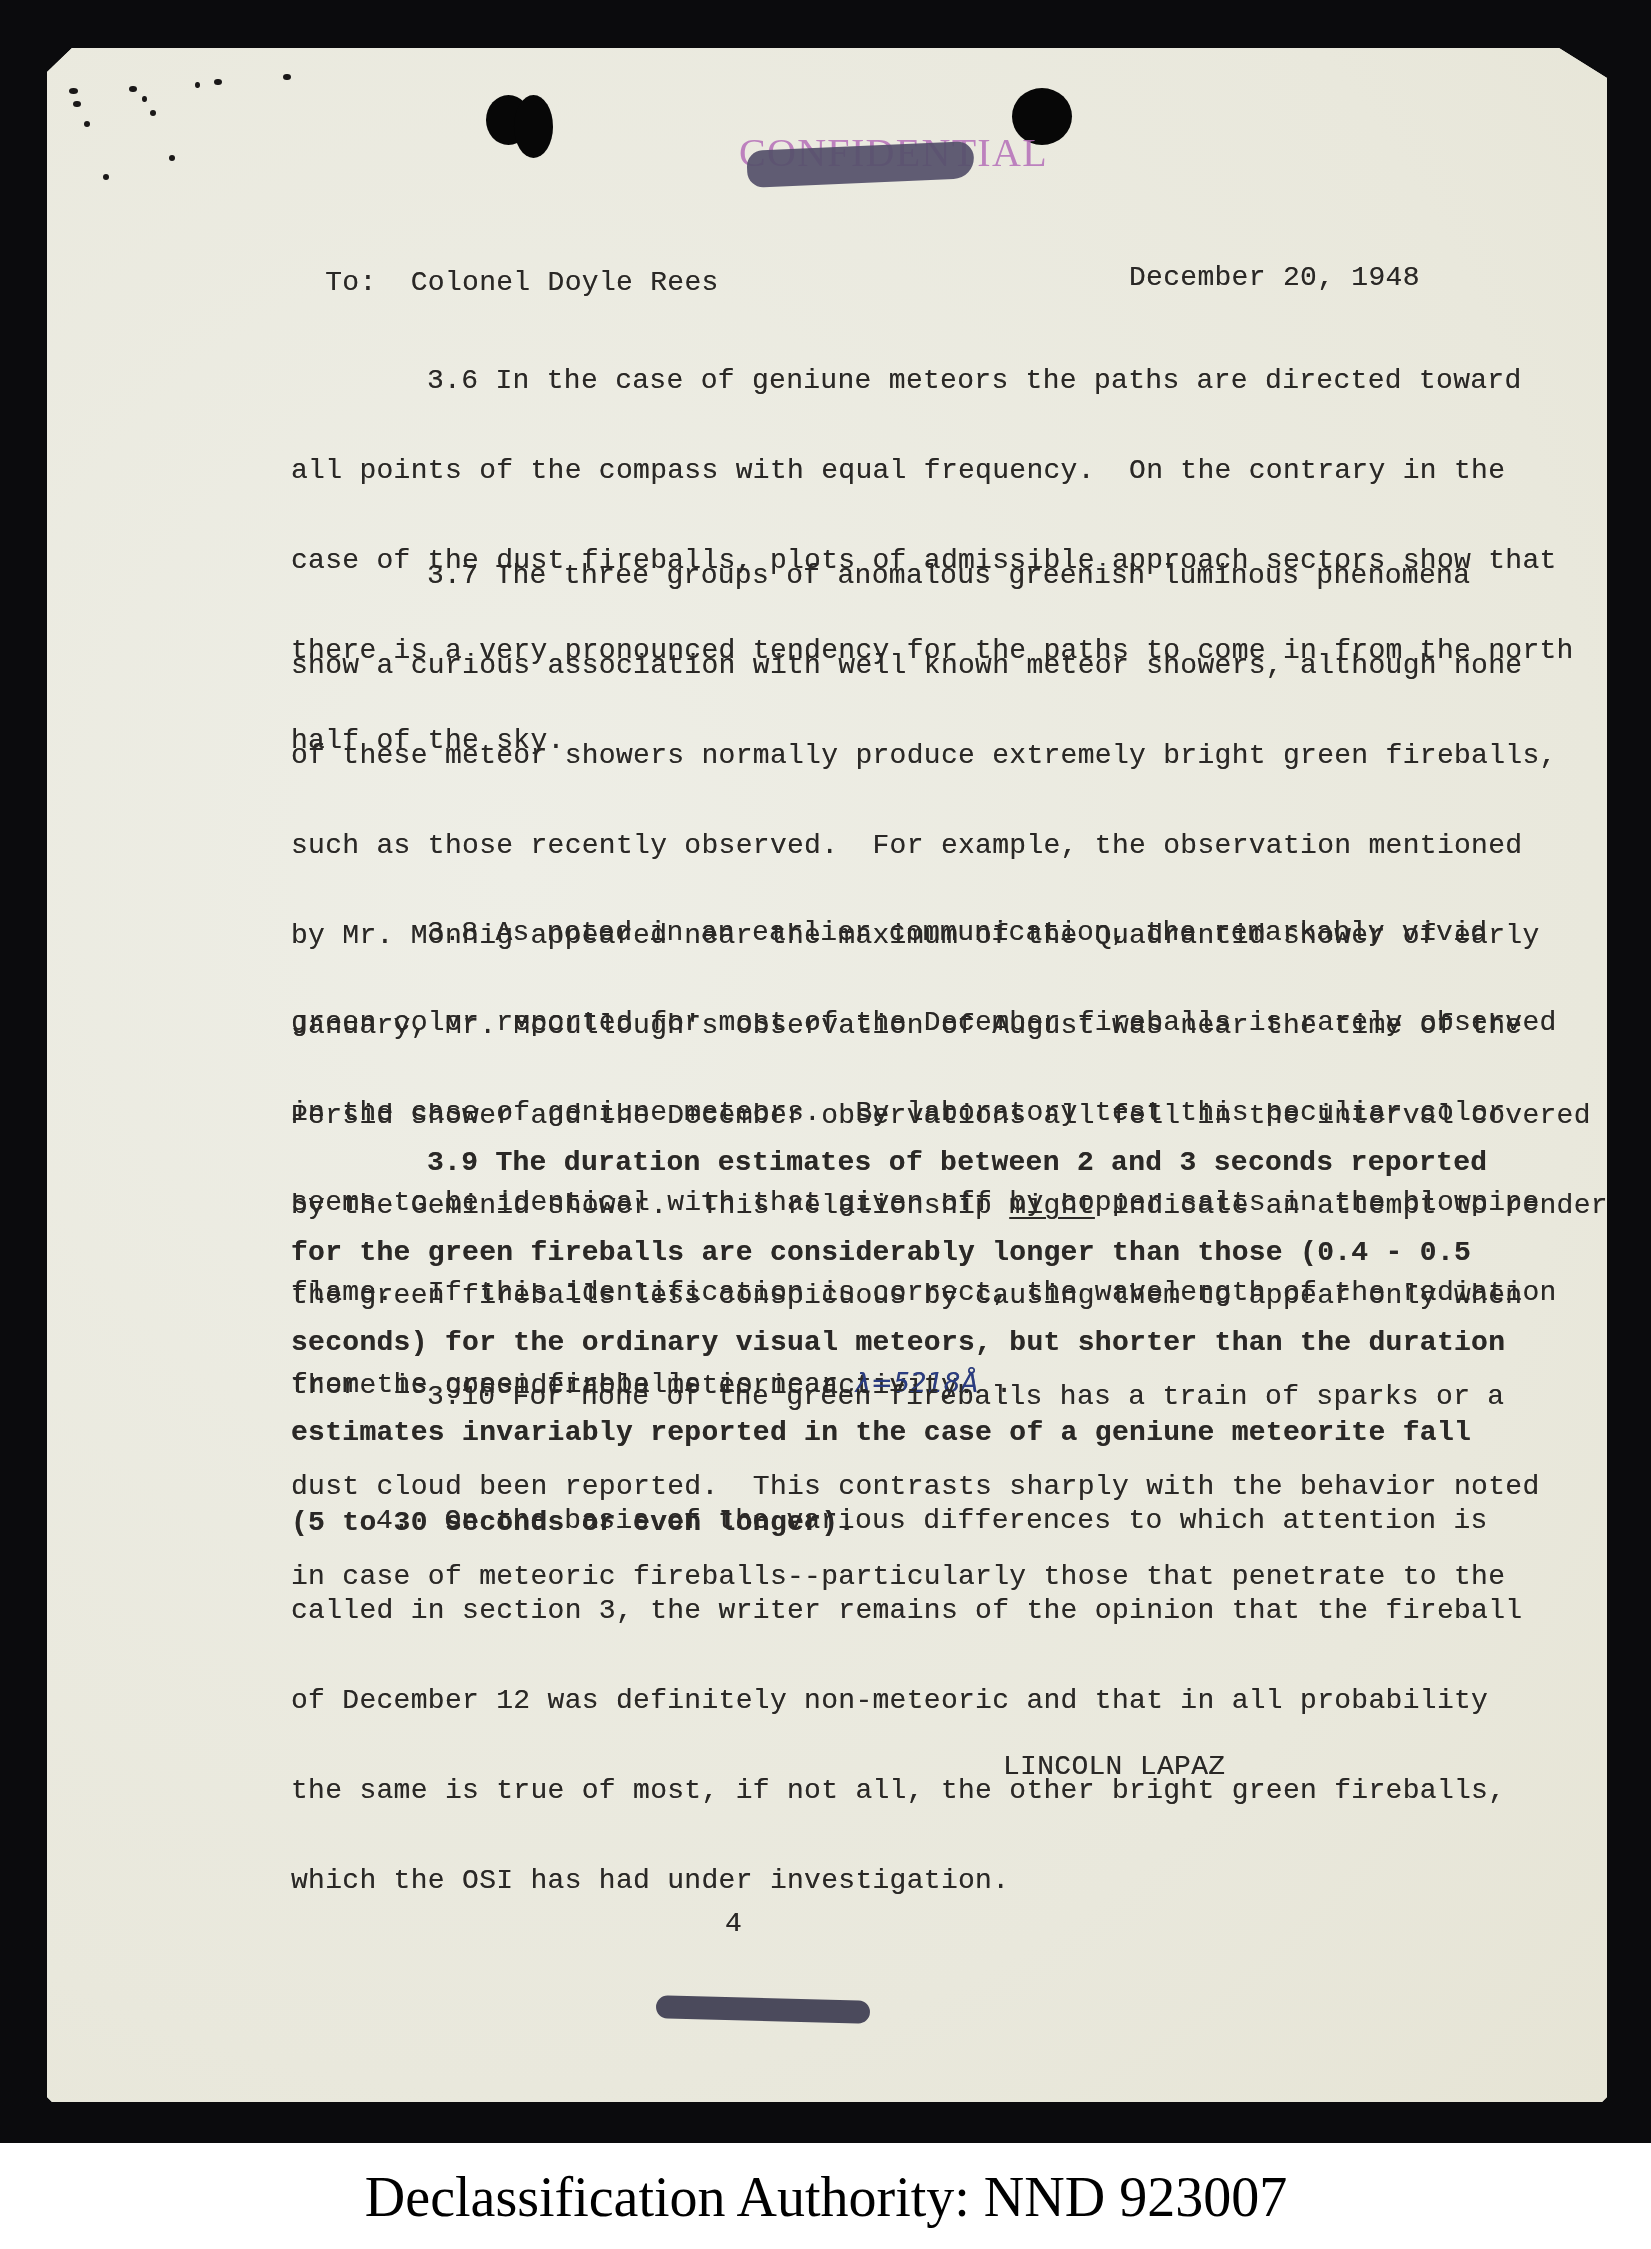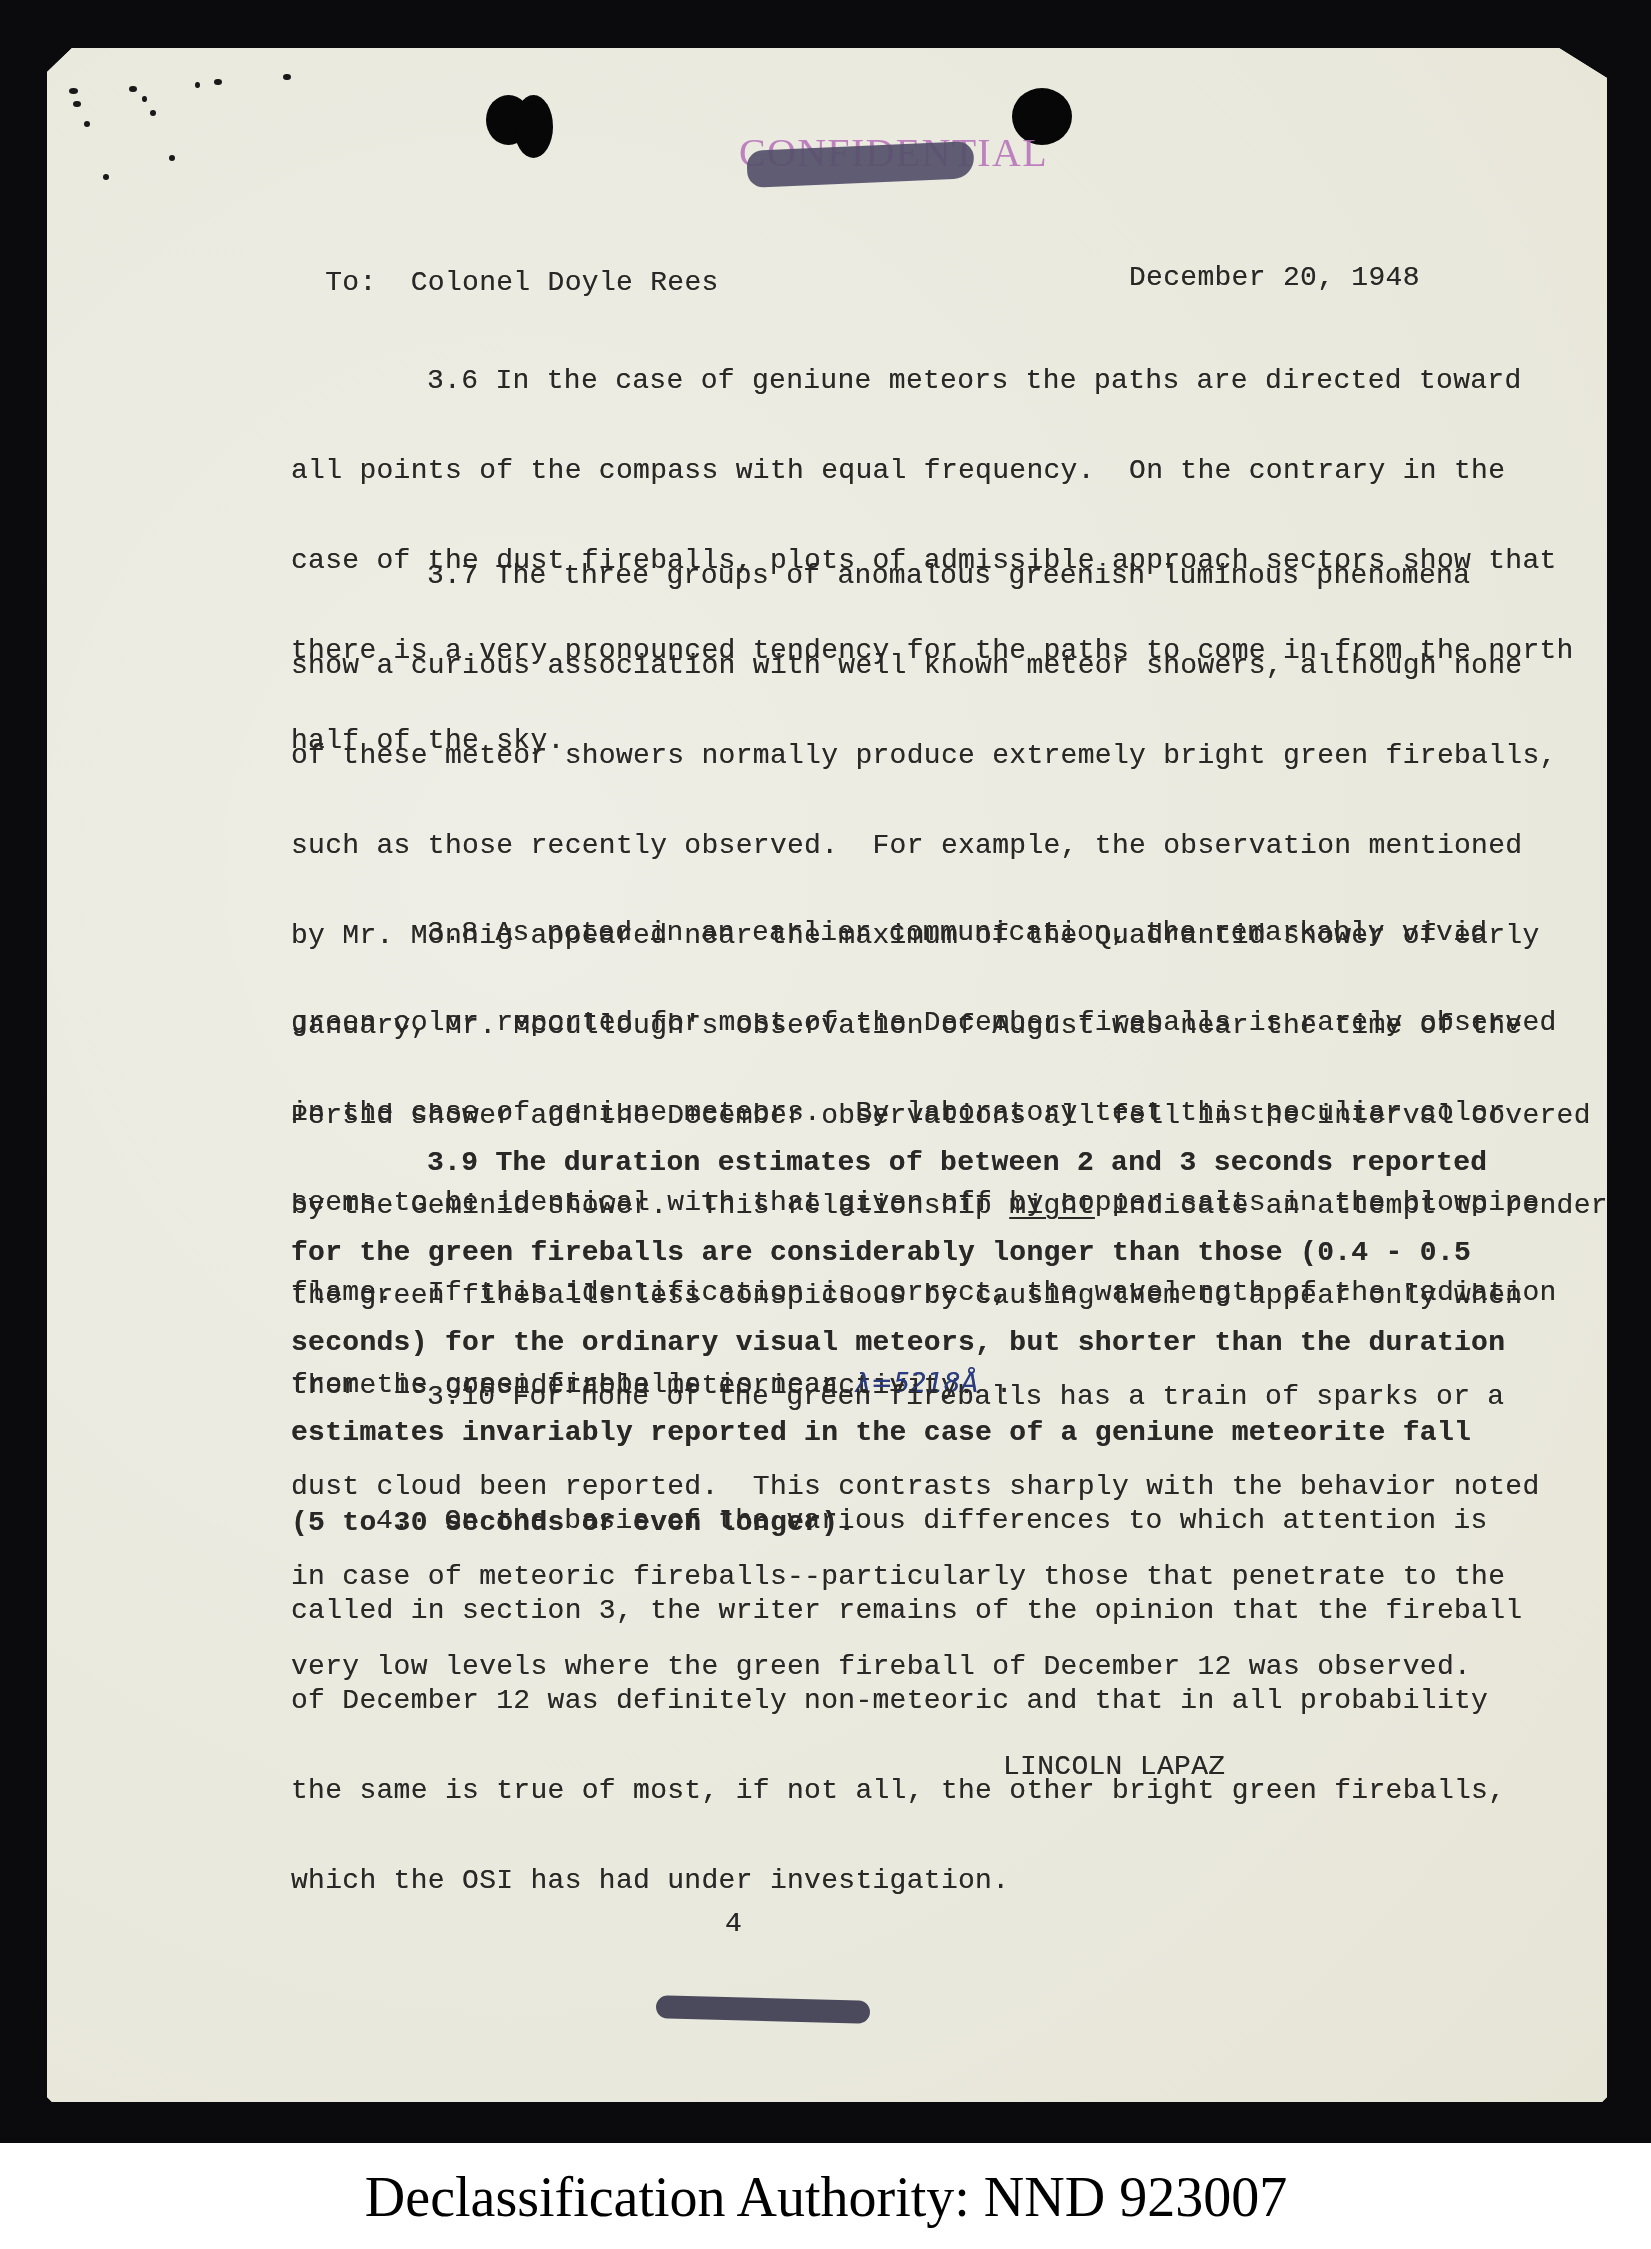--- a/index.html
+++ b/index.html
@@ -110,21 +110,20 @@
   <span class="line">for the green fireballs are considerably longer than those (0.4 - 0.5</span>
   <span class="line">seconds) for the ordinary visual meteors, but shorter than the duration</span>
   <span class="line">estimates invariably reported in the case of a geniune meteorite fall</span>
   <span class="line">(5 to 30 seconds or even longer).</span>
 </div>
 
 <div class="tw para" style="top:1282px;">
   <span class="line" style="padding-left:136px;margin-top:40px;">3.10 For none of the green fireballs has a train of sparks or a</span>
   <span class="line">dust cloud been reported.  This contrasts sharply with the behavior noted</span>
   <span class="line">in case of meteoric fireballs--particularly those that penetrate to the</span>
-  <span class="line">very low levels where the green fireball of December 12 was observed.</span>
 </div>
 
 <div class="tw para" style="top:1446px;">
   <span class="line" style="padding-left:85px;">4.  On the basis of the various differences to which attention is</span>
   <span class="line">called in section 3, the writer remains of the opinion that the fireball</span>
   <span class="line">of December 12 was definitely non-meteoric and that in all probability</span>
   <span class="line">the same is true of most, if not all, the other bright green fireballs,</span>
   <span class="line">which the OSI has had under investigation.</span>
 </div>
 

